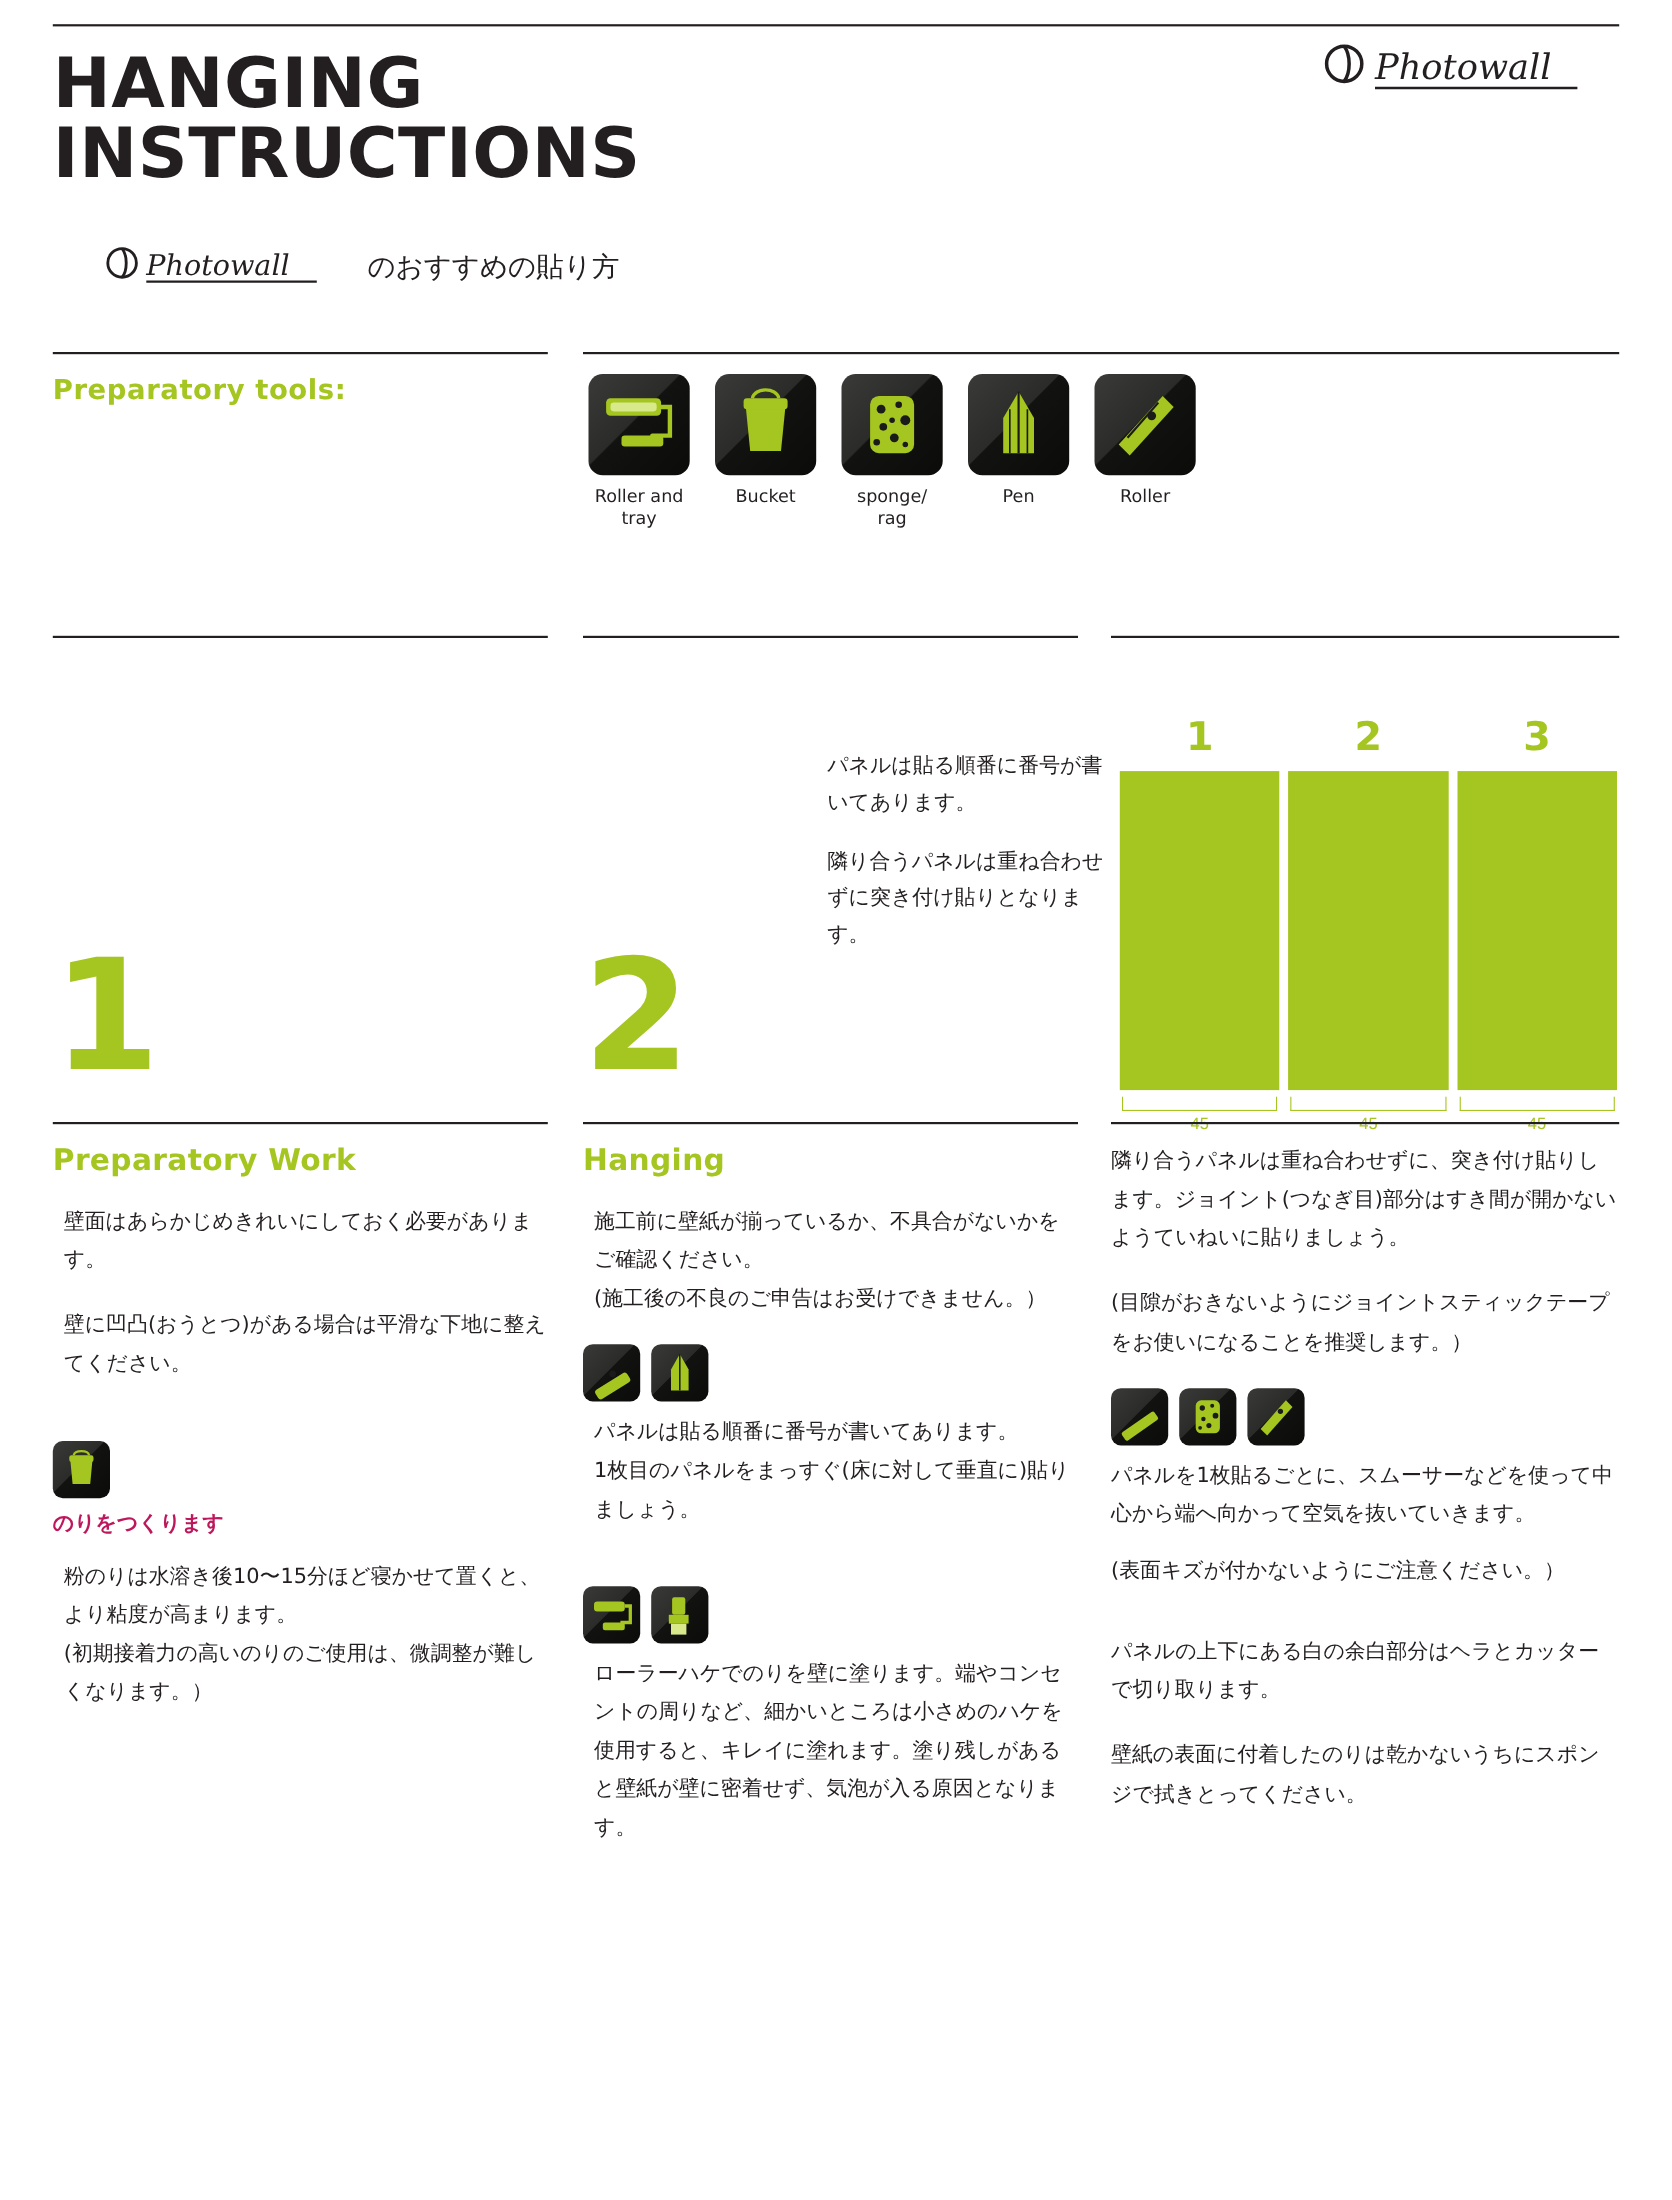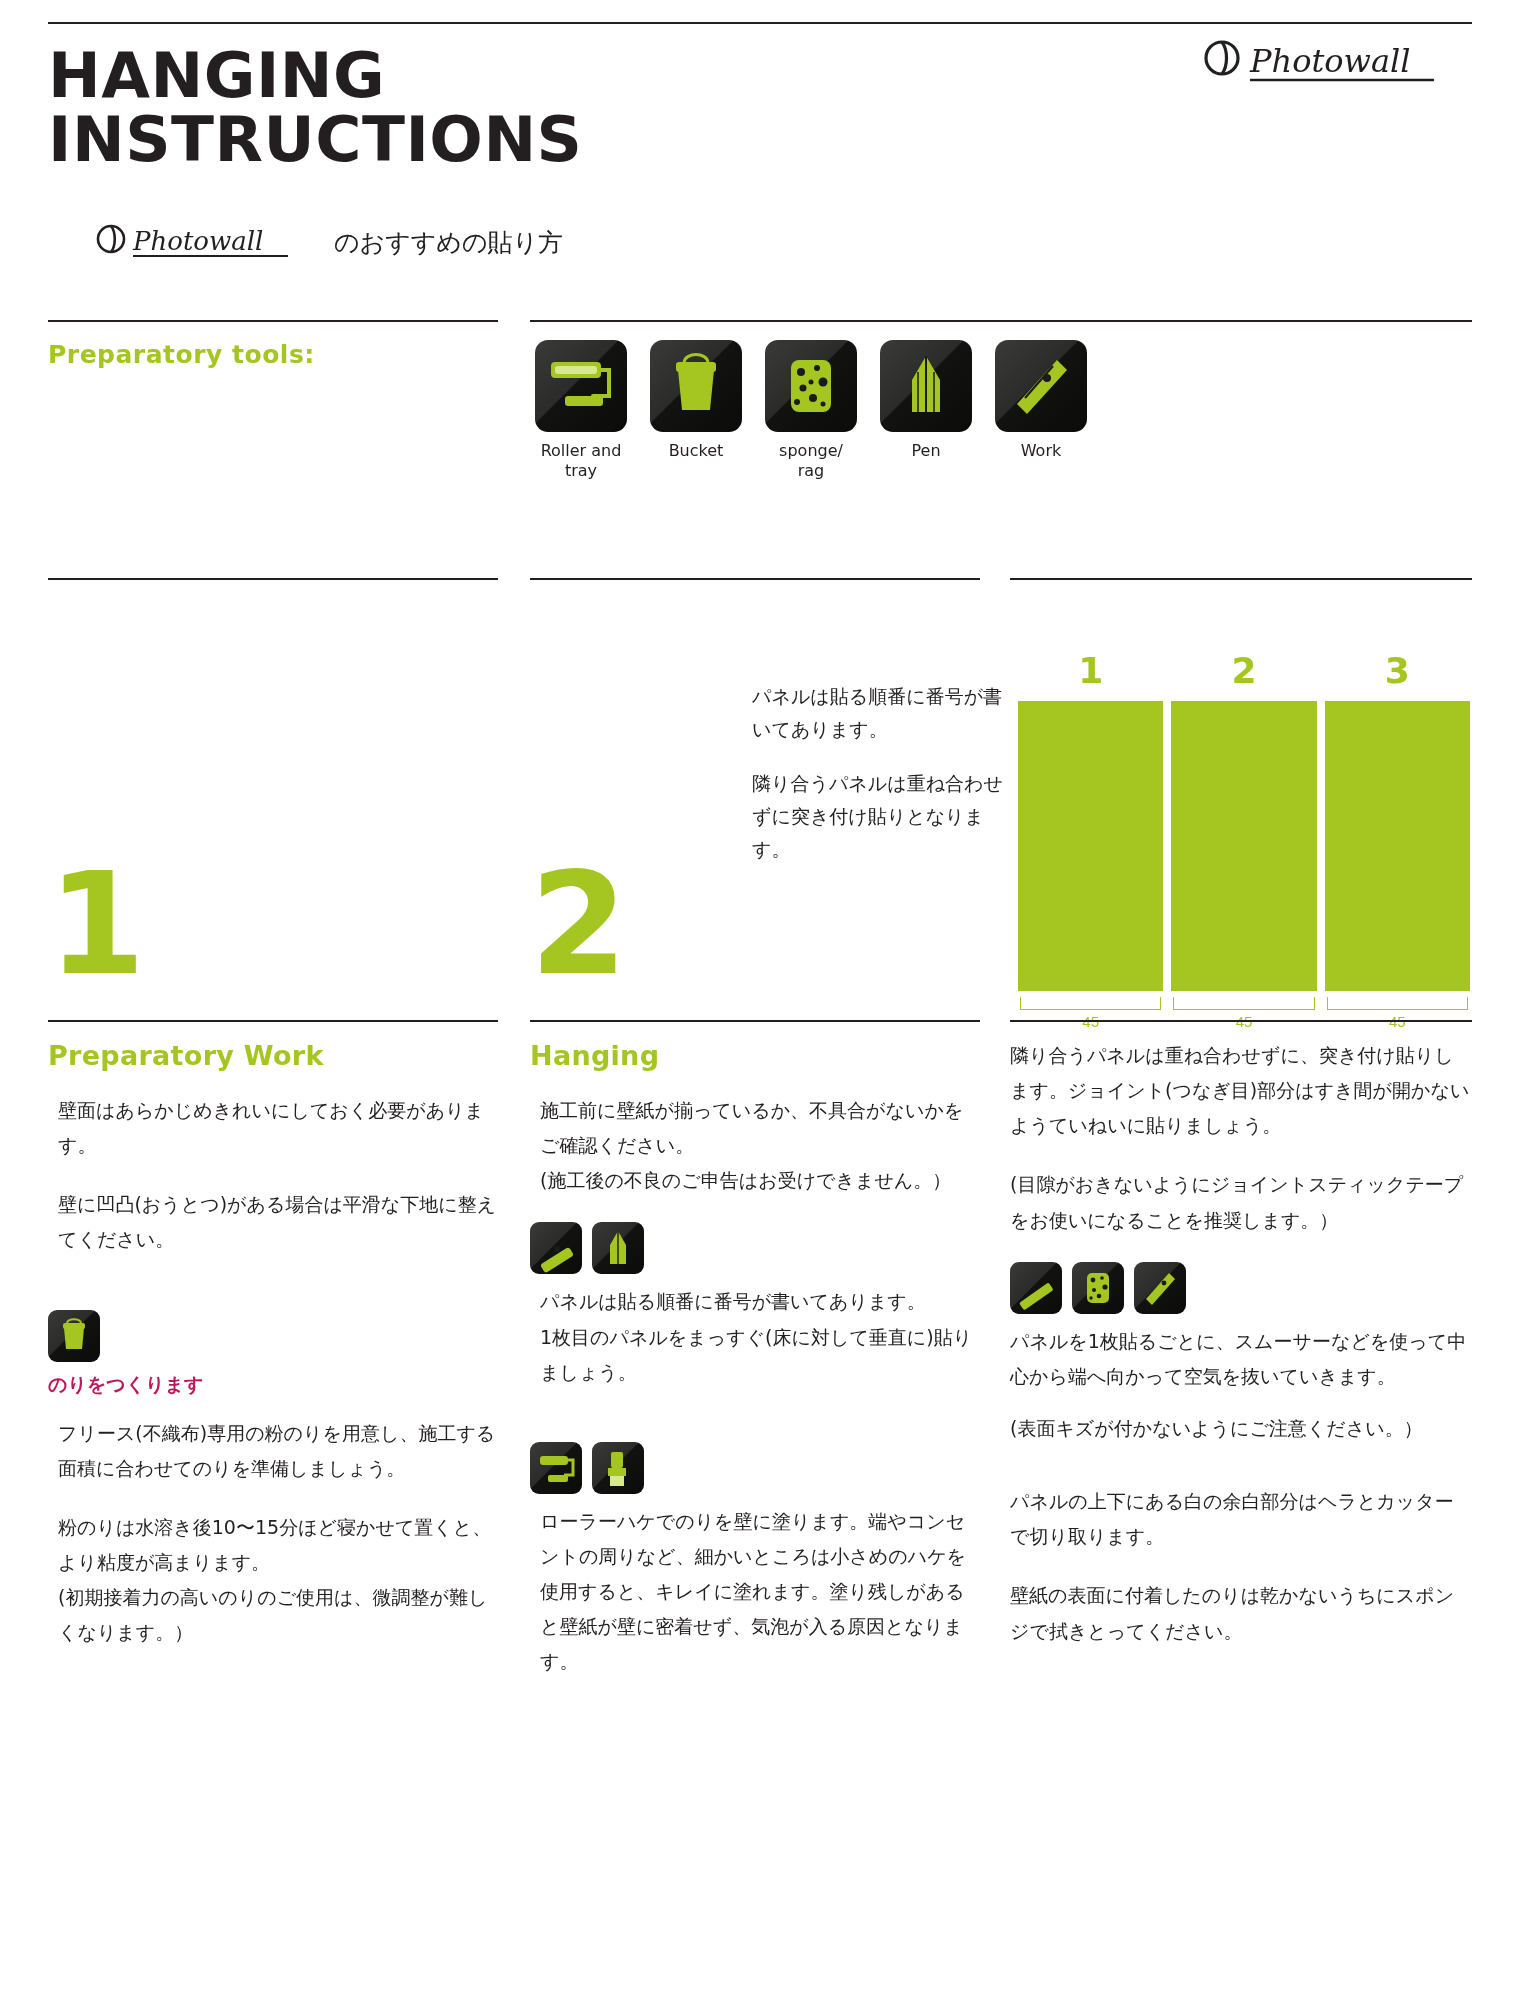--- a/index.html
+++ b/index.html
@@ -344,21 +344,21 @@
     </div>
 
     <div class="tool">
       <div class="tool-icon">
         <svg viewBox="0 0 92 92" width="92" height="92">
           <path d="M22 64 L62 20 L72 30 L32 74 Z" fill="#a5c520"></path>
           <path d="M30 58 L58 26" stroke="#1b1b19" stroke-width="2"></path>
           <circle cx="52" cy="38" r="4" fill="#1b1b19"></circle>
         </svg>
       </div>
-      <div class="tool-cap">Work</div>
+      <div class="tool-cap">Roller</div>
     </div>
   </div>
 
   <div class="rule rule-mid-left"></div>
   <div class="rule rule-mid-mid"></div>
   <div class="rule rule-mid-right"></div>
 
   <div class="bignum bignum-1">1</div>
   <div class="bignum bignum-2">2</div>
 
@@ -397,21 +397,20 @@
     <div class="chip-row">
       <span class="chip">
         <svg viewBox="0 0 52 52" width="52" height="52">
           <path d="M16 18 L36 18 L34 39 L18 39 Z" fill="#a5c520"></path>
           <rect x="15" y="13" width="22" height="6" rx="2" fill="#a5c520"></rect>
           <path d="M19 13 C20 8 32 8 33 13" stroke="#a5c520" stroke-width="2" fill="none"></path>
         </svg>
       </span>
     </div>
     <div class="sub-head">のりをつくります</div>
-    <p class="indent">フリース(不織布)専用の粉のりを用意し、施工する面積に合わせてのりを準備しましょう。</p>
     <p class="indent tight">粉のりは水溶き後10〜15分ほど寝かせて置くと、より粘度が高まります。</p>
     <p class="indent">(初期接着力の高いのりのご使用は、微調整が難しくなります。）</p>
   </div>
 
   <div class="col col-mid">
     <div class="col-head">Hanging</div>
     <p class="indent tight">施工前に壁紙が揃っているか、不具合がないかをご確認ください。</p>
     <p class="indent">(施工後の不良のご申告はお受けできません。）</p>
     <div class="chip-row">
       <span class="chip">

